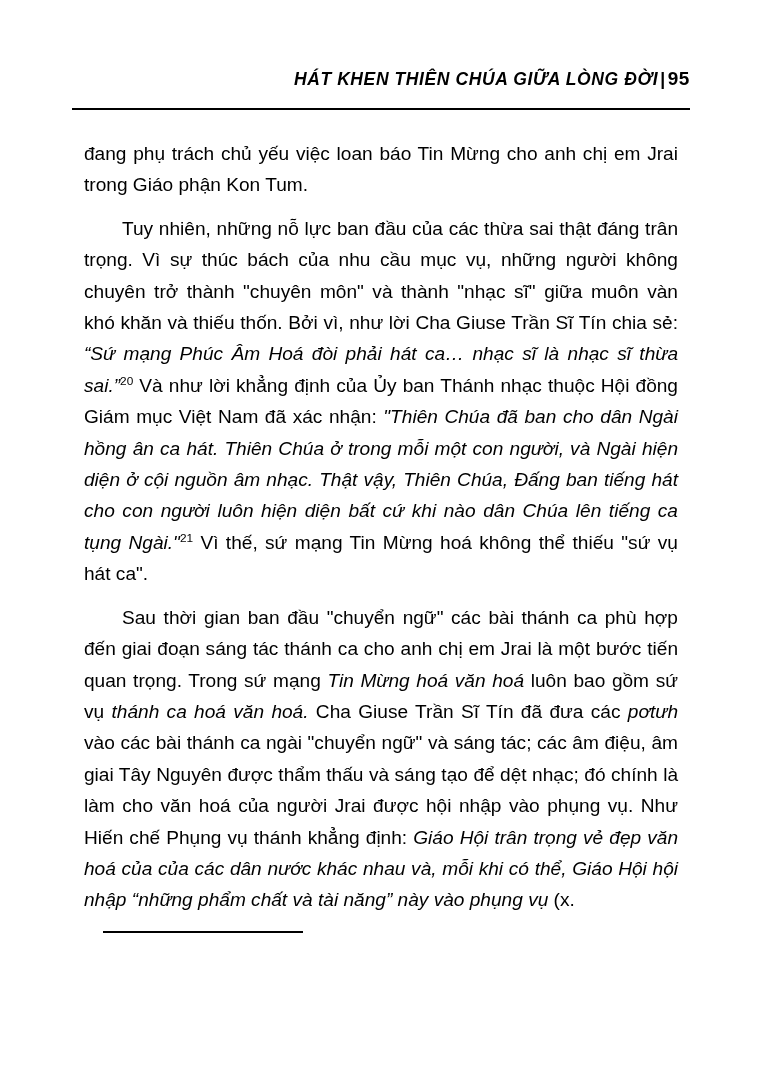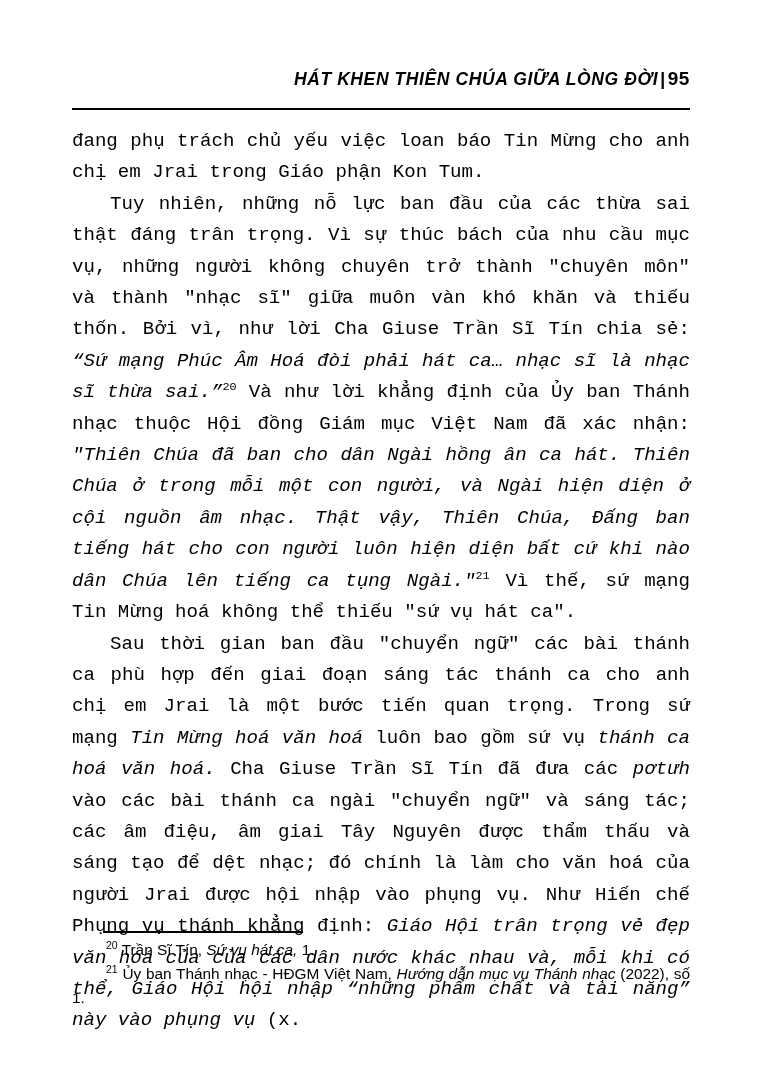--- a/index.html
+++ b/index.html
@@ -59,22 +59,21 @@
     position: absolute;
     top: 126px;
     left: 72px;
     width: 618px;
     font-size: 19.1px;
     line-height: 31.4px;
     text-align: justify;
     text-justify: inter-word;
   }
   .body-text p {
-    margin: 0;
-    font-family: Liberation Mono, monospace;
+    margin: 12px;
   }
   .body-text p.indent {
     text-indent: 38px;
   }
   .it {
     font-style: italic;
   }
   sup {
     font-size: 0.62em;
     vertical-align: super;
@@ -121,18 +120,14 @@
     <p><span>đang phụ trách chủ yếu việc loan báo Tin Mừng cho anh chị em Jrai trong Giáo phận Kon Tum.</span></p>
 
     <p class="indent"><span>Tuy nhiên, những nỗ lực ban đầu của các thừa sai thật đáng trân trọng. Vì sự thúc bách của nhu cầu mục vụ, những người không chuyên trở thành "chuyên môn" và thành "nhạc sĩ" giữa muôn vàn khó khăn và thiếu thốn. Bởi vì, như lời Cha Giuse Trần Sĩ Tín chia sẻ: </span><span class="it">“Sứ mạng Phúc Âm Hoá đòi phải hát ca… nhạc sĩ là nhạc sĩ thừa sai.”</span><sup>20</sup><span> Và như lời khẳng định của Ủy ban Thánh nhạc thuộc Hội đồng Giám mục Việt Nam đã xác nhận: </span><span class="it">"Thiên Chúa đã ban cho dân Ngài hồng ân ca hát. Thiên Chúa ở trong mỗi một con người, và Ngài hiện diện ở cội nguồn âm nhạc. Thật vậy, Thiên Chúa, Đấng ban tiếng hát cho con người luôn hiện diện bất cứ khi nào dân Chúa lên tiếng ca tụng Ngài."</span><sup>21</sup><span> Vì thế, sứ mạng Tin Mừng hoá không thể thiếu "sứ vụ hát ca".</span></p>
 
     <p class="indent"><span>Sau thời gian ban đầu "chuyển ngữ" các bài thánh ca phù hợp đến giai đoạn sáng tác thánh ca cho anh chị em Jrai là một bước tiến quan trọng. Trong sứ mạng </span><span class="it">Tin Mừng hoá văn hoá</span><span> luôn bao gồm sứ vụ </span><span class="it">thánh ca hoá văn hoá.</span><span> Cha Giuse Trần Sĩ Tín đã đưa các </span><span class="it">pơtưh</span><span> vào các bài thánh ca ngài "chuyển ngữ" và sáng tác; các âm điệu, âm giai Tây Nguyên được thẩm thấu và sáng tạo để dệt nhạc; đó chính là làm cho văn hoá của người Jrai được hội nhập vào phụng vụ. Như Hiến chế Phụng vụ thánh khẳng định: </span><span class="it">Giáo Hội trân trọng vẻ đẹp văn hoá của của các dân nước khác nhau và, mỗi khi có thể, Giáo Hội hội nhập “những phẩm chất và tài năng” này vào phụng vụ</span><span> (x.</span></p>
 
   </div>
 
   <div class="footnote-rule"></div>
 
-  <div class="footnotes">
-    <p><sup>20</sup><span> Trần Sĩ Tín, </span><span class="it">Sứ vụ hát ca,</span><span> 1.</span></p>
-    <p><sup>21</sup><span> Ủy ban Thánh nhạc - HĐGM Việt Nam, </span><span class="it">Hướng dẫn mục vụ Thánh nhạc</span><span> (2022), số 1.</span></p>
-  </div>
 
 </div>
 
 </body></html>

